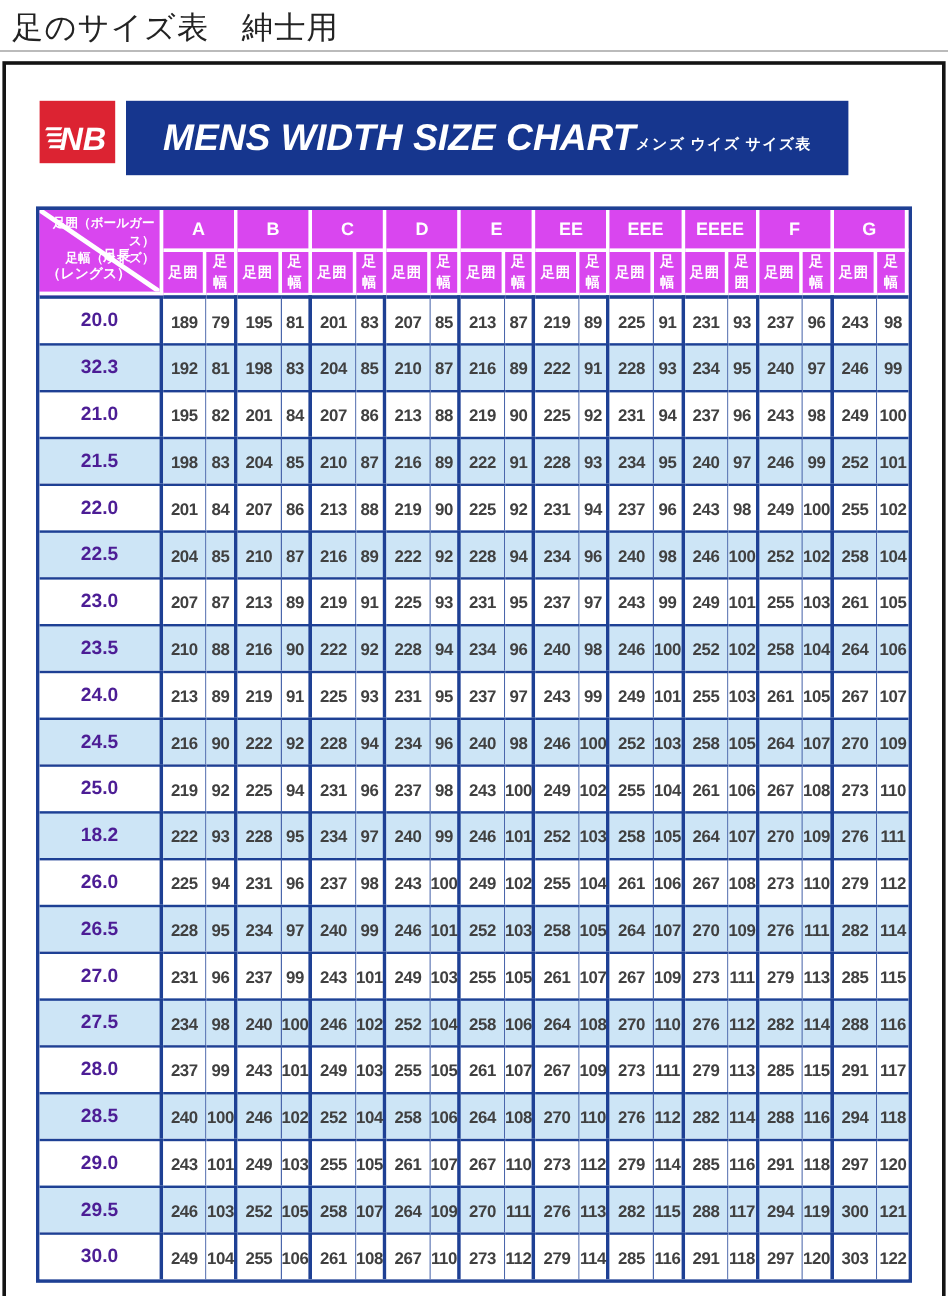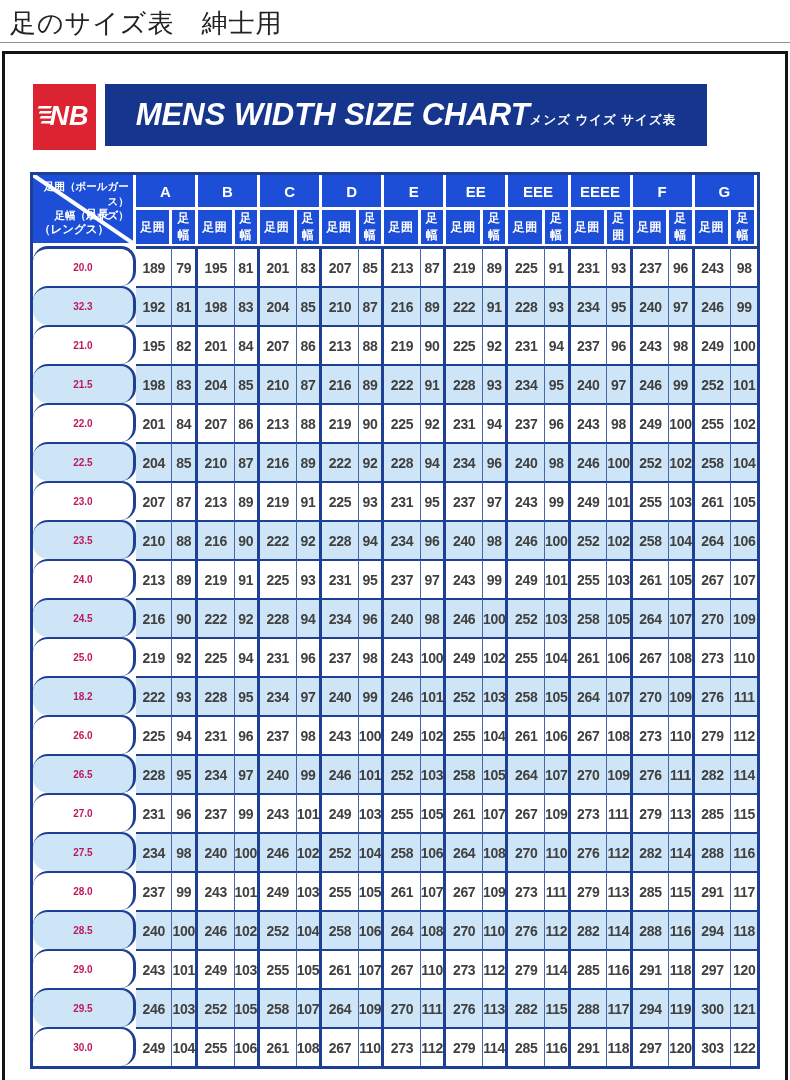--- a/index.html
+++ b/index.html
@@ -11,52 +11,52 @@
     position:absolute;left:10px;top:6px;font-size:26px;color:#232323;
     letter-spacing:1px;white-space:nowrap;
   }
   .title-rule{position:absolute;left:0;top:42px;width:790px;height:1px;background:#8f8f8f;}
   .outer-box{
     position:absolute;left:2px;top:51px;width:780px;height:1029px;
     border:3px solid #141414;background:#fff;
   }
   
   .nb-logo{
-    position:absolute;left:28px;top:30px;width:63px;height:66px;background:#dc2332;
+    position:absolute;left:28px;top:30px;width:63px;height:52px;background:#dc2332;
   }
   .banner{
     position:absolute;left:100px;top:30px;width:602px;height:62px;background:#16368e;
     display:flex;align-items:center;justify-content:center;white-space:nowrap;
   }
   .banner-title{
     color:#fff;font-size:31px;font-weight:bold;font-style:italic;letter-spacing:0px;
   }
   .banner-sub{
     color:#fff;font-size:12.5px;font-weight:bold;margin-top:10px;letter-spacing:1px;
   }
   
   table.size-table{
     position:absolute;left:25px;top:118px;width:730px;table-layout:fixed;
     border-collapse:separate;border-spacing:0;border:3px solid #1e4094;background:#fff;
   }
-  th{background:#1d4ed8;color:#fff;font-weight:bold;padding:0;text-align:center;}
+  th{background:#d946ef;color:#fff;font-weight:bold;padding:0;text-align:center;}
   tr.widths-row th{font-size:15px;height:32px;border-right:3px solid #fff;border-bottom:3px solid #fff;}
   tr.subs-row th{font-size:12px;height:28px;border-right:3px solid #fff;border-bottom:2px solid #fff;letter-spacing:0.5px;}
   th.no-r{border-right:none;}
   th.corner{position:relative;border-right:3px solid #fff;border-bottom:none;}
   .corner-top{position:absolute;top:4px;right:4px;text-align:right;font-size:10.5px;line-height:1.4;font-weight:bold;}
   .corner-bottom{position:absolute;bottom:5px;left:6px;text-align:right;font-size:11.5px;line-height:1.35;font-weight:bold;}
   .corner svg{position:absolute;left:0;top:0;width:100%;height:100%;}
   td{
     padding:0;text-align:center;height:37px;font-size:14px;font-weight:bold;color:#404040;
     border-top:2px solid #1e4094;letter-spacing:-0.3px;background:#fff;
   }
   tbody tr:first-child td{border-top:3px solid #1e4094;}
   tbody tr:nth-child(even) td{background:#cde5f6;}
-  td.len{font-size:10px;color:#be185d;border-right:3px solid #1e4094;letter-spacing:0;border-radius:15px;}
+  td.len{font-size:16px;color:#4c1d95;border-right:3px solid #1e4094;letter-spacing:0;}
   td.kakoi{border-right:1px solid #4a66ab;}
   td.haba{border-right:3px solid #1e4094;}
   td.no-r{border-right:none;}
 </style>
 </head>
 <body>
 
 <div class="page-title">足のサイズ表　紳士用</div>
 <div class="title-rule"></div>
 

